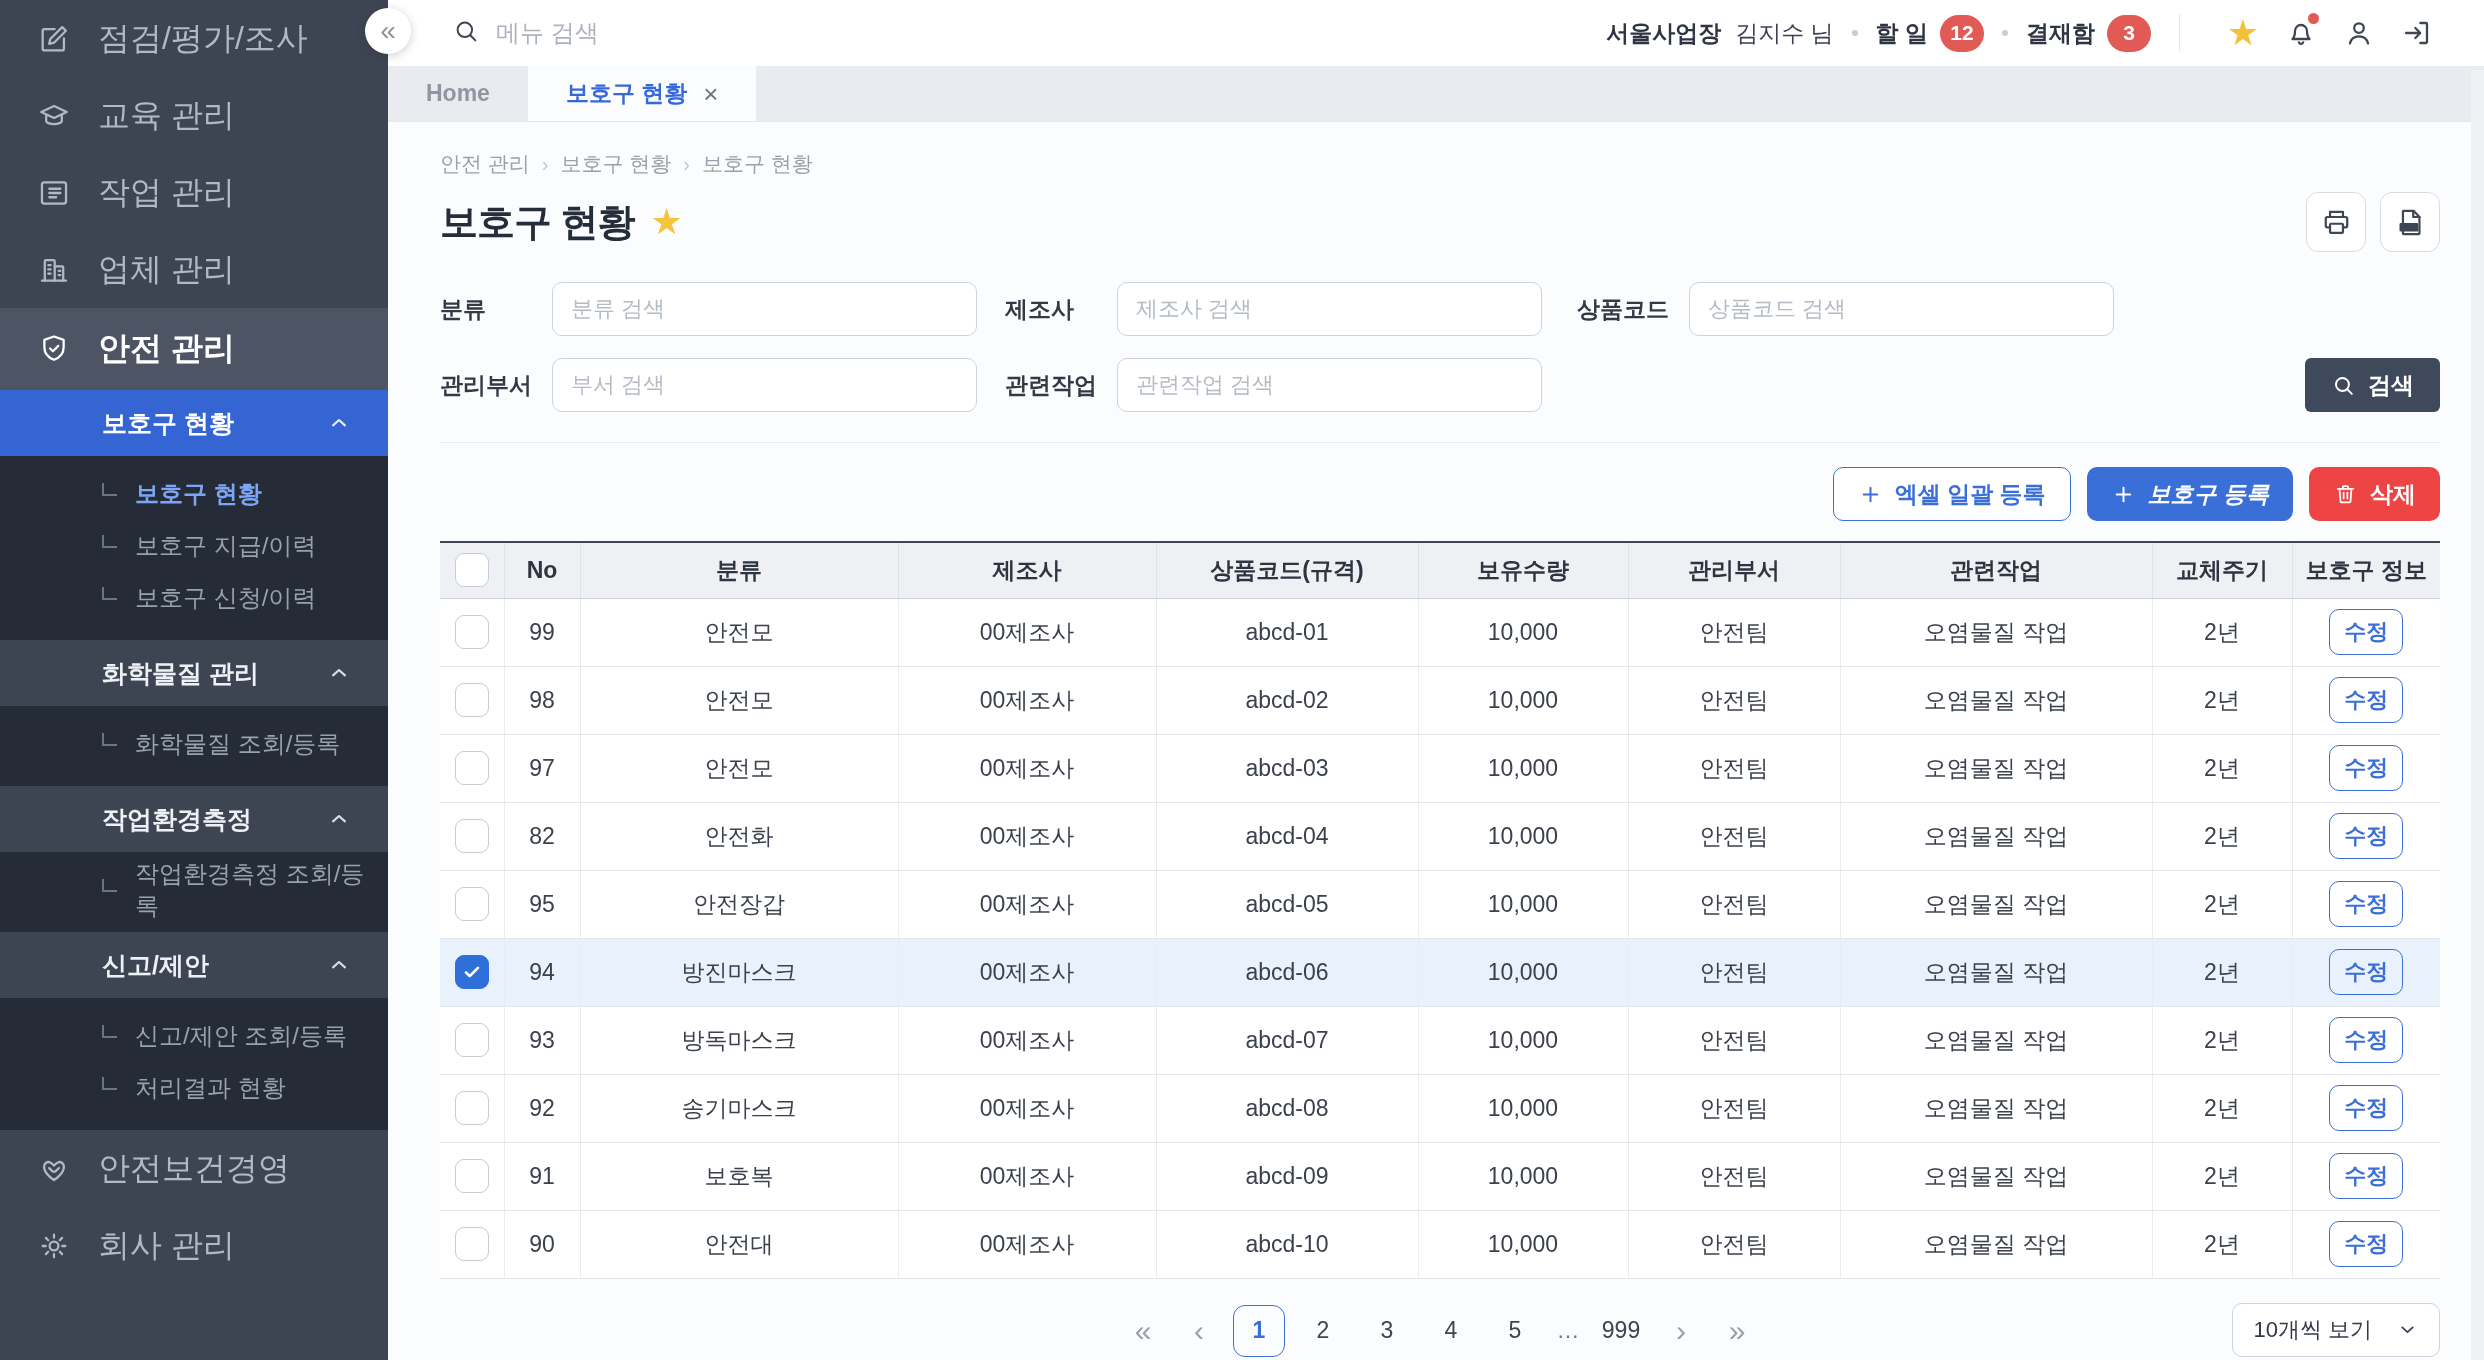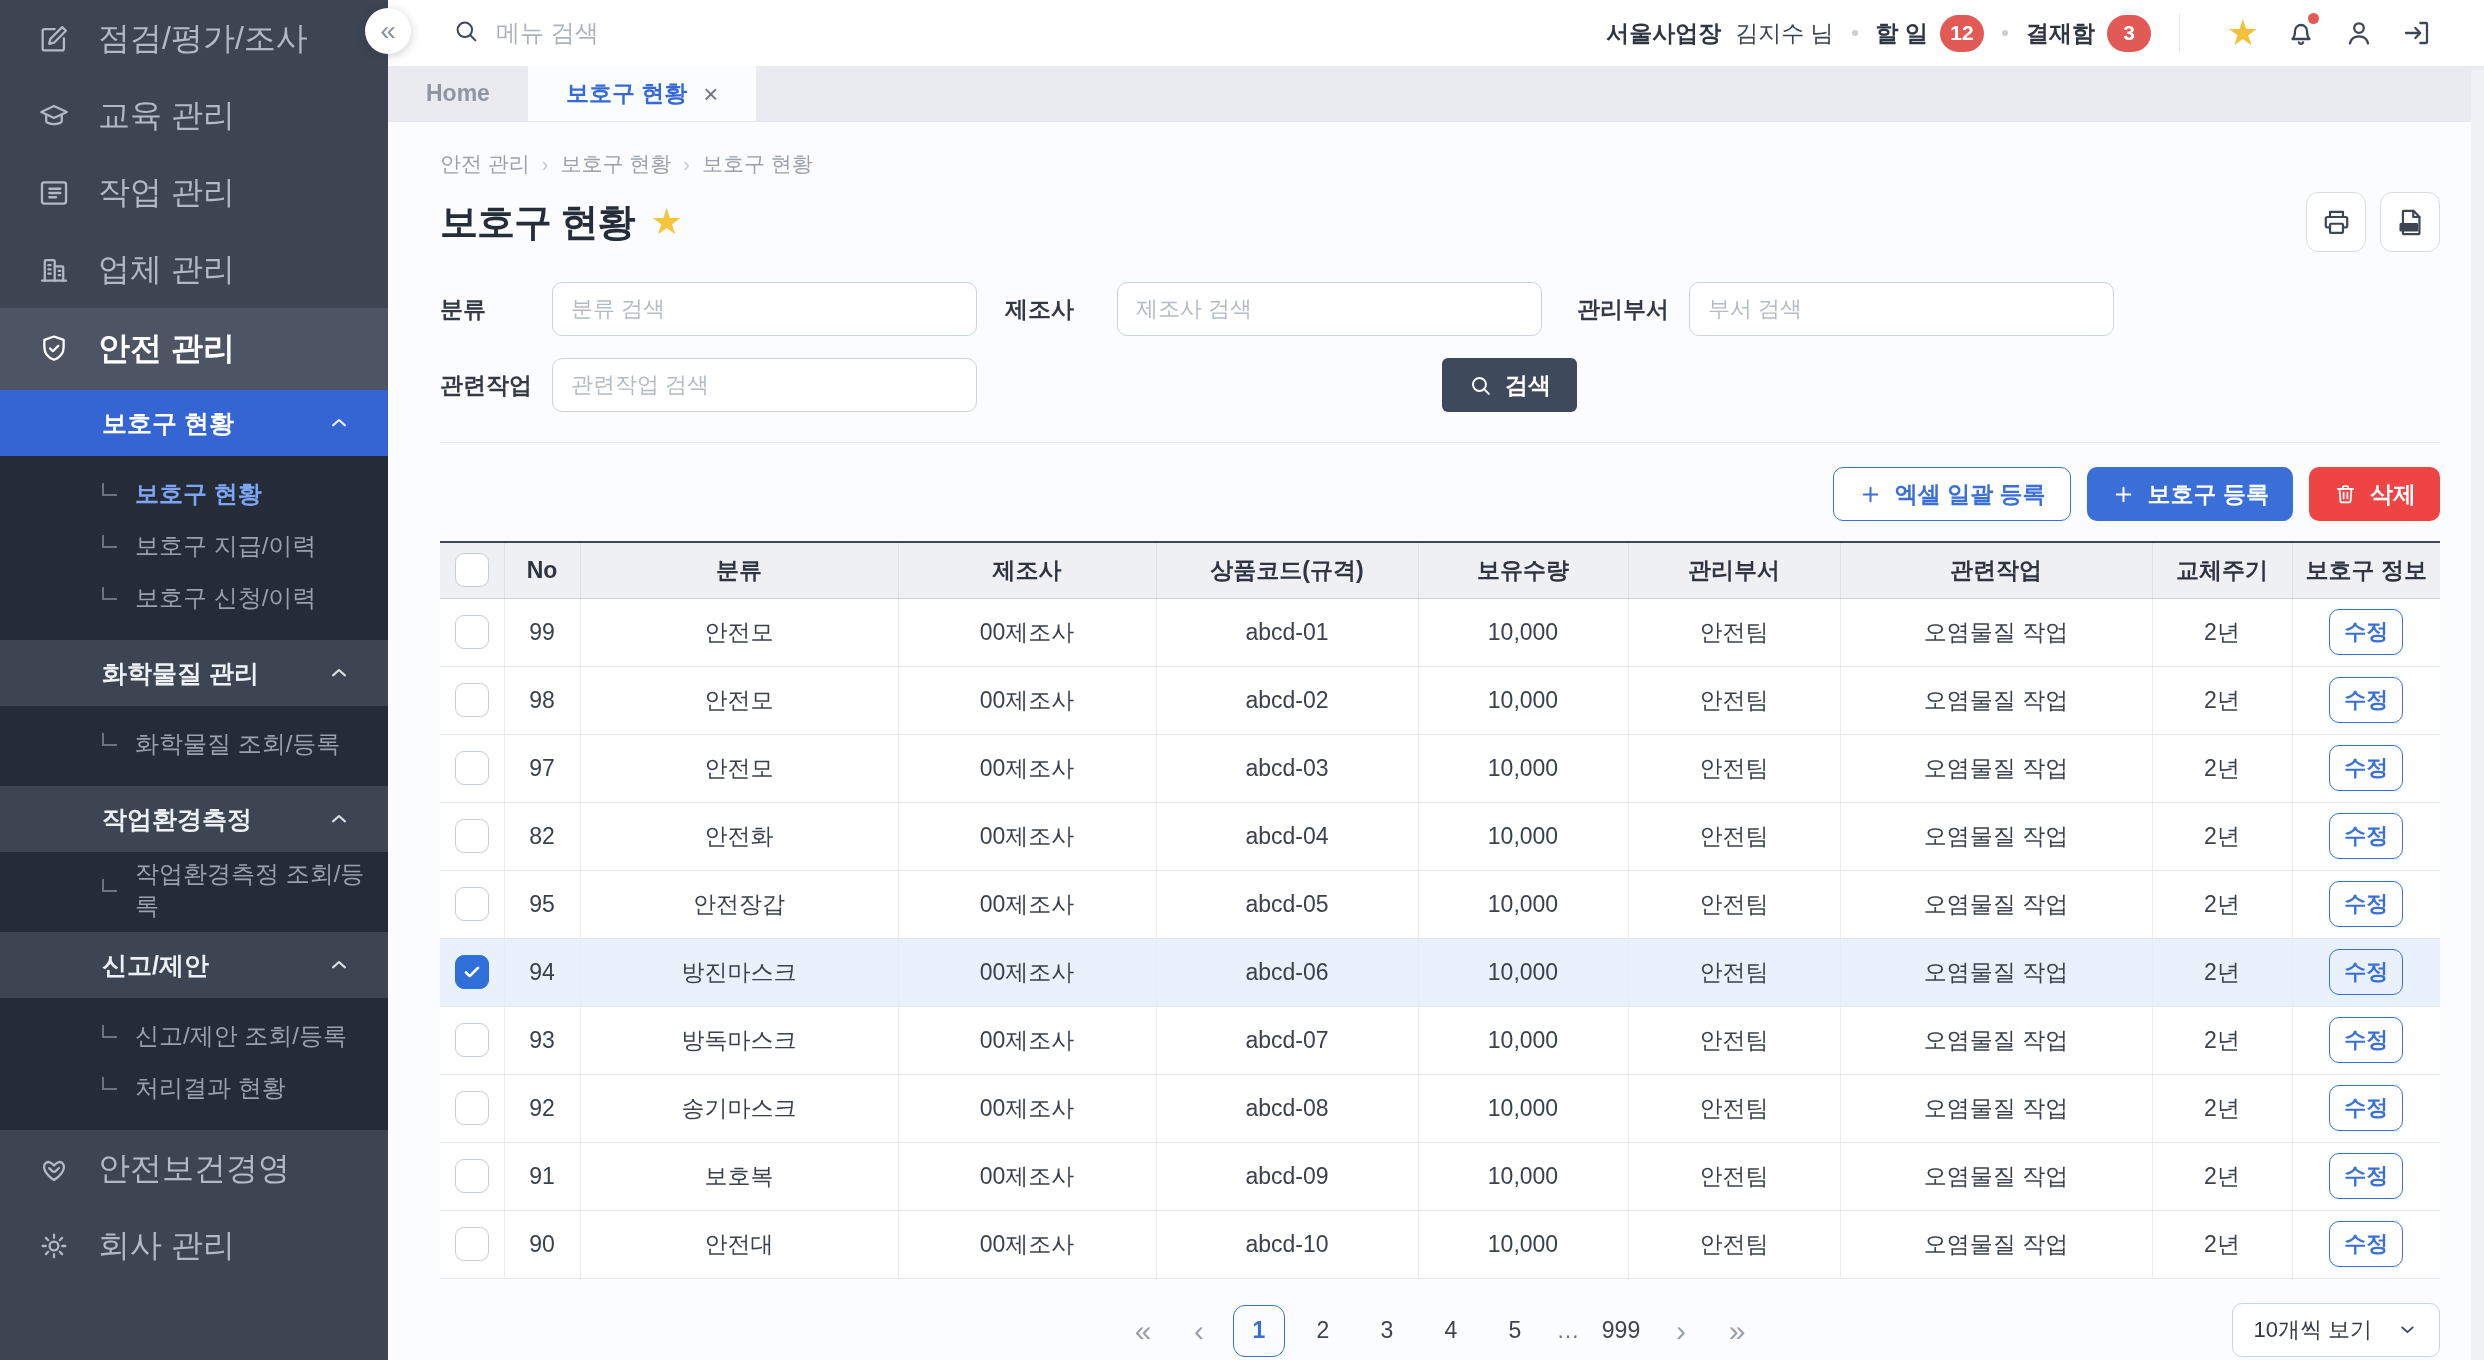--- a/index.html
+++ b/index.html
@@ -83,21 +83,21 @@
   .f-btn-cell { display:flex; justify-content:flex-end; align-items:center; }
   .search-btn { height:54px; padding:0 26px; background:#3E4A5B; color:#fff; border:none; border-radius:6px;
                 font-size:23px; font-weight:bold; display:flex; align-items:center; gap:12px; cursor:pointer; font-family:inherit; }
   .search-btn svg { width:25px; height:25px; }
 
   .actions { display:flex; justify-content:flex-end; gap:16px; margin-top:24px; }
   .btn { height:54px; border-radius:10px; font-size:23px; font-weight:bold; display:flex; align-items:center;
          gap:12px; padding:0 24px; cursor:pointer; border:none; font-family:inherit; }
   .btn svg { width:25px; height:25px; }
   .btn.outline { background:#fff; border:1.6px solid #3B6FD8; color:#3B6FD8; }
-  .btn.primary { background:#3B6FD8; color:#fff; }
+  .btn.primary { background:#3B6FD8; color:#fff;font-style:italic; }
   .btn.danger  { background:#ef4444; color:#fff; }
 
   .table-wrap { margin-top:20px; }
   table { width:100%; border-collapse:collapse; table-layout:fixed; }
   col.col-cb{width:64px} col.col-no{width:76px} col.col-cat{width:318px} col.col-maker{width:258px}
   col.col-code{width:262px} col.col-qty{width:210px} col.col-dept{width:212px} col.col-work{width:312px}
   col.col-cycle{width:140px} col.col-info{width:148px}
   thead th { height:56px; background:#EEF0F4; border-top:2px solid #3E4553; border-bottom:1px solid #CBD0D7;
              font-size:23px; font-weight:bold; color:#2E3440; border-right:1px solid #DEE1E7; }
   thead th:last-child { border-right:none; }
@@ -376,20 +376,24 @@
 
       <div class="filters-wrap">
         <div class="filters" id="filters">
             <div class="f-cell">
     <span class="f-label">분류</span>
     <input class="f-input" type="text" placeholder="분류 검색" style="">
   </div>
             <div class="f-cell">
     <span class="f-label">제조사</span>
     <input class="f-input" type="text" placeholder="제조사 검색" style="">
+  </div>
+            <div class="f-cell">
+    <span class="f-label">상품코드</span>
+    <input class="f-input" type="text" placeholder="상품코드 검색" style="">
   </div>
             <div class="f-cell">
     <span class="f-label">관리부서</span>
     <input class="f-input" type="text" placeholder="부서 검색" style="">
   </div>
             <div class="f-cell">
     <span class="f-label">관련작업</span>
     <input class="f-input" type="text" placeholder="관련작업 검색" style="">
   </div>
             <div class="f-btn-cell">

